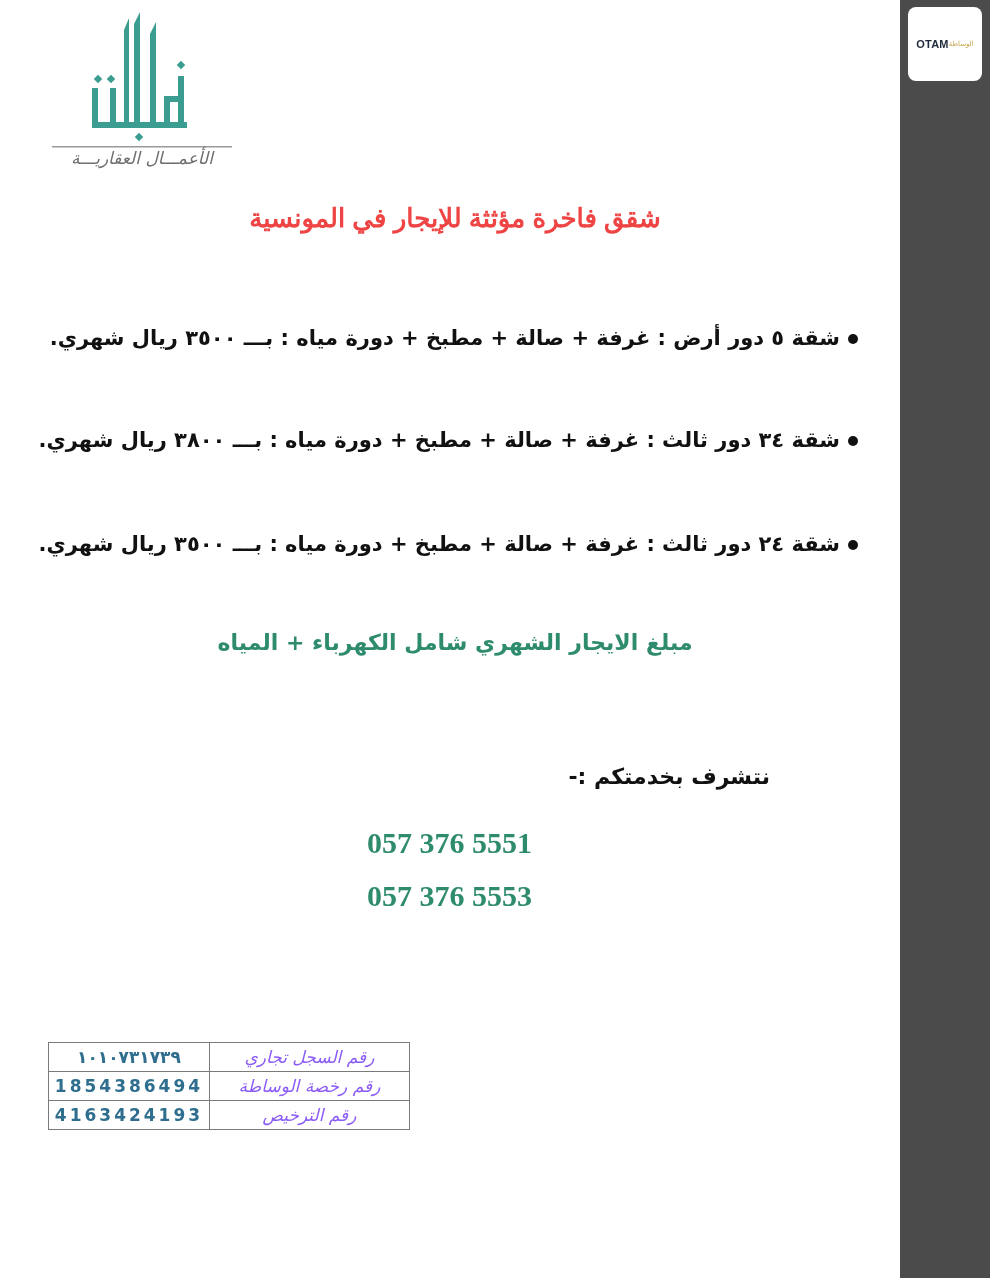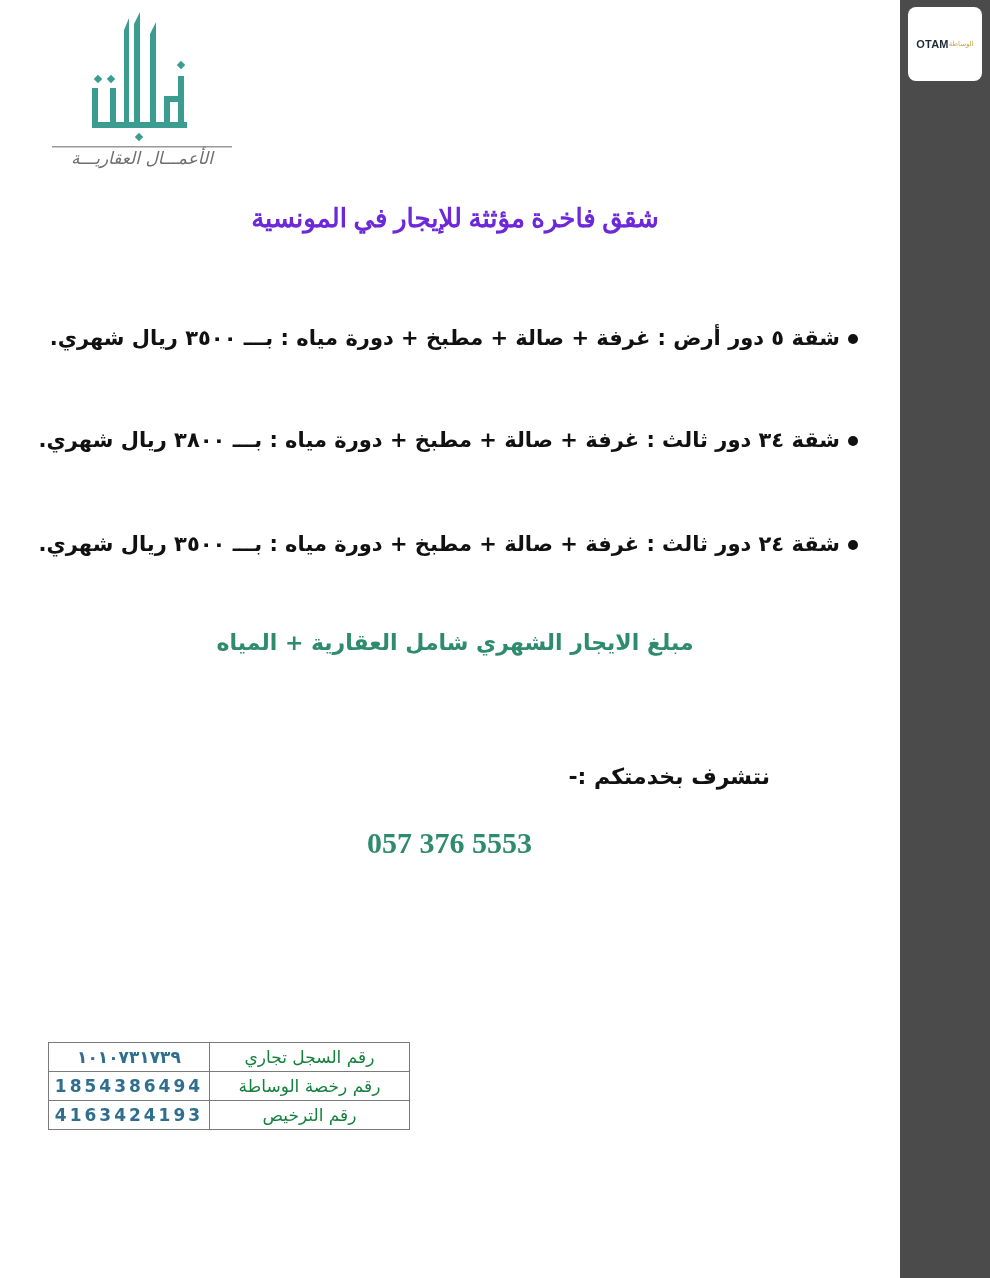--- a/index.html
+++ b/index.html
@@ -14,42 +14,42 @@
     .brand-badge .b-en { font-family: "Liberation Sans", sans-serif; font-weight: bold; font-size: 11px; color: #1d2a3a; letter-spacing: 0.2px; line-height: 11px; }
     .brand-badge .b-ar { font-family: "DejaVu Sans", sans-serif; font-size: 7px; color: #c8a24a; line-height: 9px; direction: rtl; }
 
     
     .logo { position: absolute; left: 52px; top: 10px; width: 180px; height: 165px; font-style: italic; }
     .logo svg { position: absolute; left: 0; top: 0; }
     .logo-sub { position: absolute; left: 0; top: 138px; width: 180px; text-align: center; font-size: 17px; color: #6f6f6f;
       direction: rtl; letter-spacing: 1px; }
 
     .title { position: absolute; left: 200px; top: 203px; width: 510px; text-align: center; direction: rtl;
-      font-family: Liberation Serif, serif; font-weight: bold; font-size: 26px; color: #6d28d9; }
+      font-family: Liberation Sans, sans-serif; font-weight: bold; font-size: 26px; color: #ef4444; }
 
     .listing { position: absolute; right: 42px; width: 820px; direction: rtl; text-align: right;
       font-family: "DejaVu Sans", sans-serif; font-weight: bold; font-size: 21px; color: #111; white-space: nowrap; }
     .listing .bullet { display: inline-block; width: 10px; height: 10px; border-radius: 50%; background: #111; margin-left: 8px; vertical-align: middle; }
     .listing-1 { top: 326px; }
     .listing-2 { top: 428px; }
     .listing-3 { top: 532px; margin-left: 21px; }
 
     .note { position: absolute; left: 200px; top: 630px; width: 510px; text-align: center; direction: rtl;
       font-weight: bold; font-size: 22px; color: #2e8b6e; }
 
     .contact-label { position: absolute; right: 130px; top: 764px; direction: rtl; font-weight: bold; font-size: 22px; color: #111; }
 
     .phones { position: absolute; left: 367px; top: 816px; }
     .phone { display: block; font-family: "Liberation Serif", serif; font-weight: bold; font-size: 30px; color: #2e8b6e;
       line-height: 53px; height: 53px; text-decoration: none; }
 
     .reg-table { position: absolute; left: 48px; top: 1042px; border-collapse: collapse; width: 362px; }
     .reg-table td { border: 1.5px solid #7a7a7a; height: 29px; font-size: 17px; text-align: center; }
     .reg-table td.num { width: 161px; color: #2f6e8e; font-weight: bold; letter-spacing: 3px; direction: rtl; }
-    .reg-table td.lbl { width: 201px; color: #15803d; direction: rtl; }
+    .reg-table td.lbl { width: 201px; color: #8b5cf6; direction: rtl; font-style: italic; }
   </style>
 </head>
 <body>
 
 <div class="page">
 
   <div class="logo">
     <svg width="180" height="140" viewBox="0 0 180 140">
       <g fill="#3a9d90">
 
@@ -80,25 +80,26 @@
   <div class="listing listing-1">
     <span class="bullet"></span><span>شقة ٥  دور أرض  : غرفة + صالة + مطبخ + دورة مياه : بـــ ٣٥٠٠ ريال  شهري.</span>
   </div>
   <div class="listing listing-2">
     <span class="bullet"></span><span>شقة ٣٤ دور ثالث : غرفة + صالة + مطبخ + دورة مياه : بـــ ٣٨٠٠ ريال  شهري.</span>
   </div>
   <div class="listing listing-3">
     <span class="bullet"></span><span>شقة ٢٤ دور ثالث : غرفة + صالة + مطبخ + دورة مياه : بـــ ٣٥٠٠ ريال  شهري.</span>
   </div>
 
-  <div class="note">مبلغ الايجار الشهري شامل العقارية + المياه</div>
+  <div class="note">مبلغ الايجار الشهري شامل الكهرباء + المياه</div>
 
   <div class="contact-label">نتشرف بخدمتكم :-</div>
 
   <div class="phones">
+    <a class="phone">057 376 5551</a>
     <a class="phone">057 376 5553</a>
   </div>
 
   <table class="reg-table">
     <tbody>
         <tr>
       <td class="num">١٠١٠٧٣١٧٣٩</td>
       <td class="lbl">رقم السجل تجاري</td>
     </tr>
     <tr>

